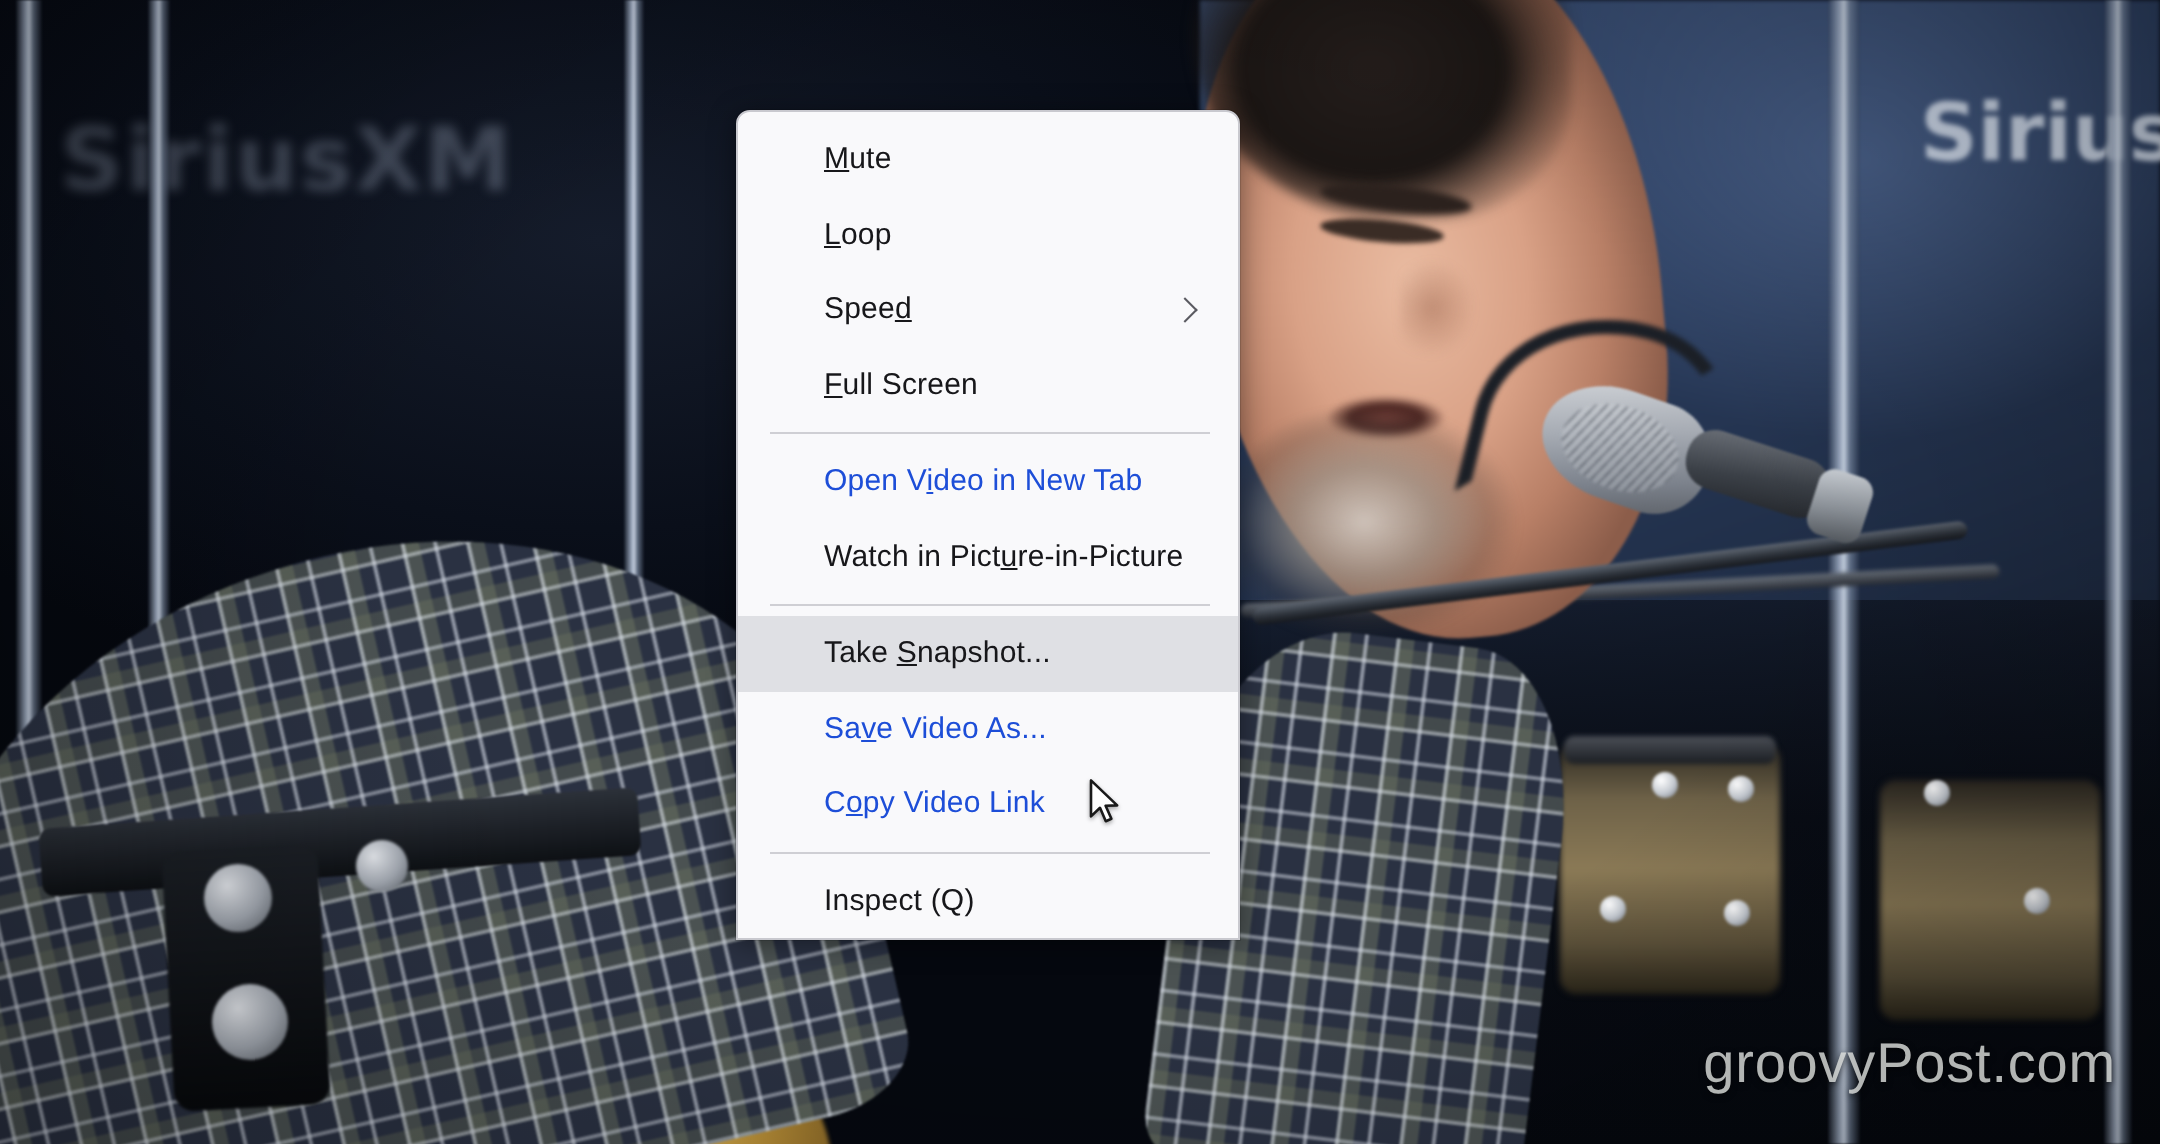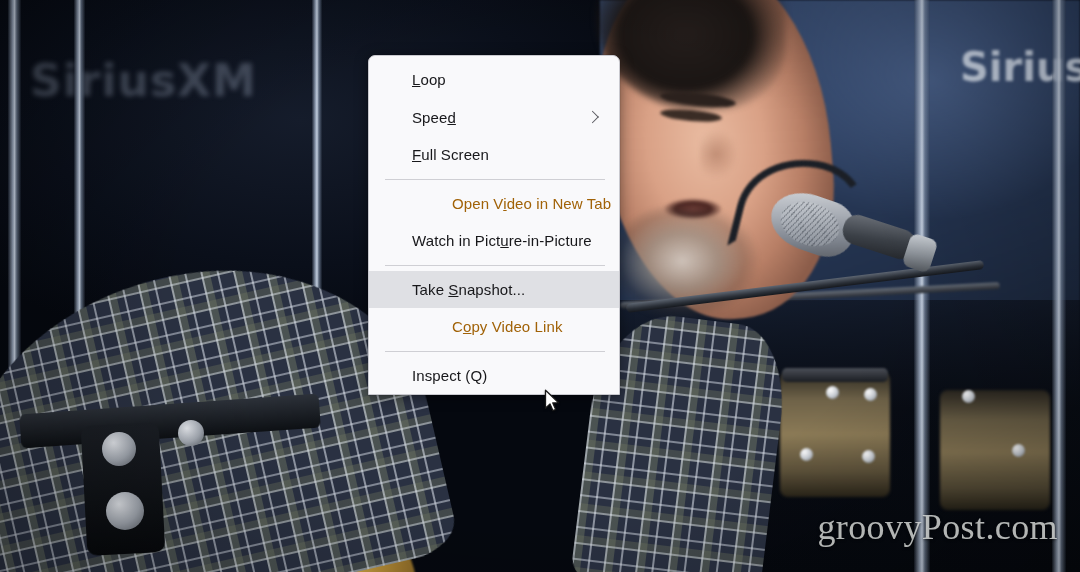--- a/index.html
+++ b/index.html
@@ -317,22 +317,22 @@
     inset: 0;
     background: radial-gradient(ellipse 760px 520px at 50% 48%, rgba(0,0,0,0) 45%, rgba(0,0,0,.35) 100%);
     pointer-events: none;
   }
 
   
   .watermark {
     position: absolute;
     right: 22px;
     bottom: 24px;
-    font-family: Liberation Serif, serif;
-    font-size: 36px;
+    font-family: Liberation Sans, sans-serif;
+    font-size: 28px;
     color: rgba(224,226,224,.80);
     letter-spacing: .4px;
     text-shadow: 0 1px 3px rgba(0,0,0,.55);
     white-space: nowrap;
     user-select: none;
   }
 
   
   .context-menu {
     position: absolute;
@@ -353,21 +353,21 @@
   .menu-item {
     position: relative;
     display: flex;
     align-items: center;
     height: 37.5px;
     padding: 0 14px 0 43px;
     white-space: nowrap;
     letter-spacing: .1px;
     color: #17171a;
   }
-  .menu-item.disabled { color: #a16207; margin-left: 40px; }
+  .menu-item.disabled { color: #1d4ed8; }
   .menu-item.highlight { background: #dfe0e4; }
 
   .menu-item .label u {
     text-decoration-thickness: 1px;
     text-underline-offset: 1px;
   }
 
   .submenu-arrow {
     position: absolute;
     right: 22px;
@@ -454,20 +454,23 @@
     <div class="knob" style="left:178px;top:420px;width:26px;height:26px;"></div>
     <div class="knob" style="left:106px;top:492px;width:38px;height:38px;"></div>
 
     <div class="vignette"></div>
   </div>
 
   <div class="watermark">groovyPost.com</div>
 
   <div class="context-menu" id="context-menu">
       <div class="menu-item">
+        <span class="label"><u>M</u>ute</span>
+      </div>
+      <div class="menu-item">
         <span class="label"><u>L</u>oop</span>
       </div>
       <div class="menu-item">
         <span class="label">Spee<u>d</u></span>
         <span class="submenu-arrow"></span>
       </div>
       <div class="menu-item">
         <span class="label"><u>F</u>ull Screen</span>
       </div>
       <div class="separator"></div>
@@ -475,20 +478,23 @@
         <span class="label">Open V<u>i</u>deo in New Tab</span>
       </div>
       <div class="menu-item">
         <span class="label">Watch in Pict<u>u</u>re-in-Picture</span>
       </div>
       <div class="separator"></div>
       <div class="menu-item highlight">
         <span class="label">Take <u>S</u>napshot...</span>
       </div>
       <div class="menu-item disabled" aria-disabled="true">
+        <span class="label">Sa<u>v</u>e Video As...</span>
+      </div>
+      <div class="menu-item disabled" aria-disabled="true">
         <span class="label">C<u>o</u>py Video Link</span>
       </div>
       <div class="separator"></div>
       <div class="menu-item">
         <span class="label">Inspect (Q)</span>
       </div>
     </div>
 
   <svg class="cursor" viewBox="0 0 18 24" style="left: 544px; top: 389px;">
     <path d="M1.5 1.2 L1.5 19.2 L6.0 14.9 L8.9 21.6 L11.7 20.4 L8.8 13.9 L14.6 13.7 Z" fill="#ffffff" stroke="#1a1a1a" stroke-width="1.3" stroke-linejoin="round"></path>

